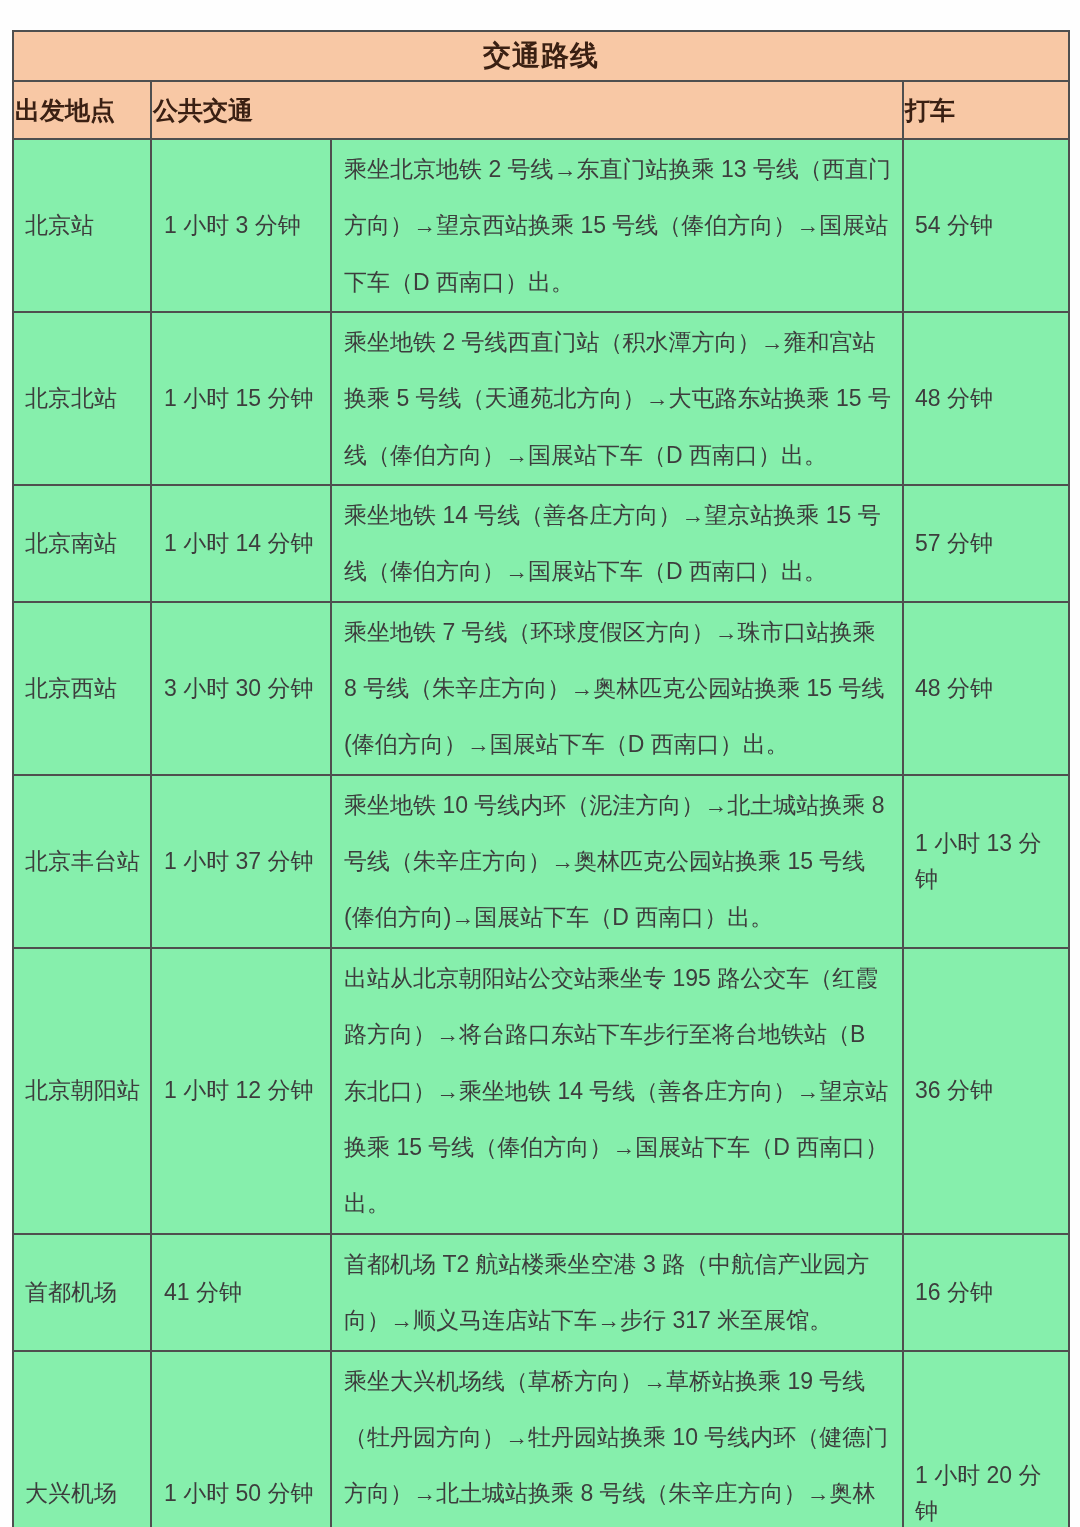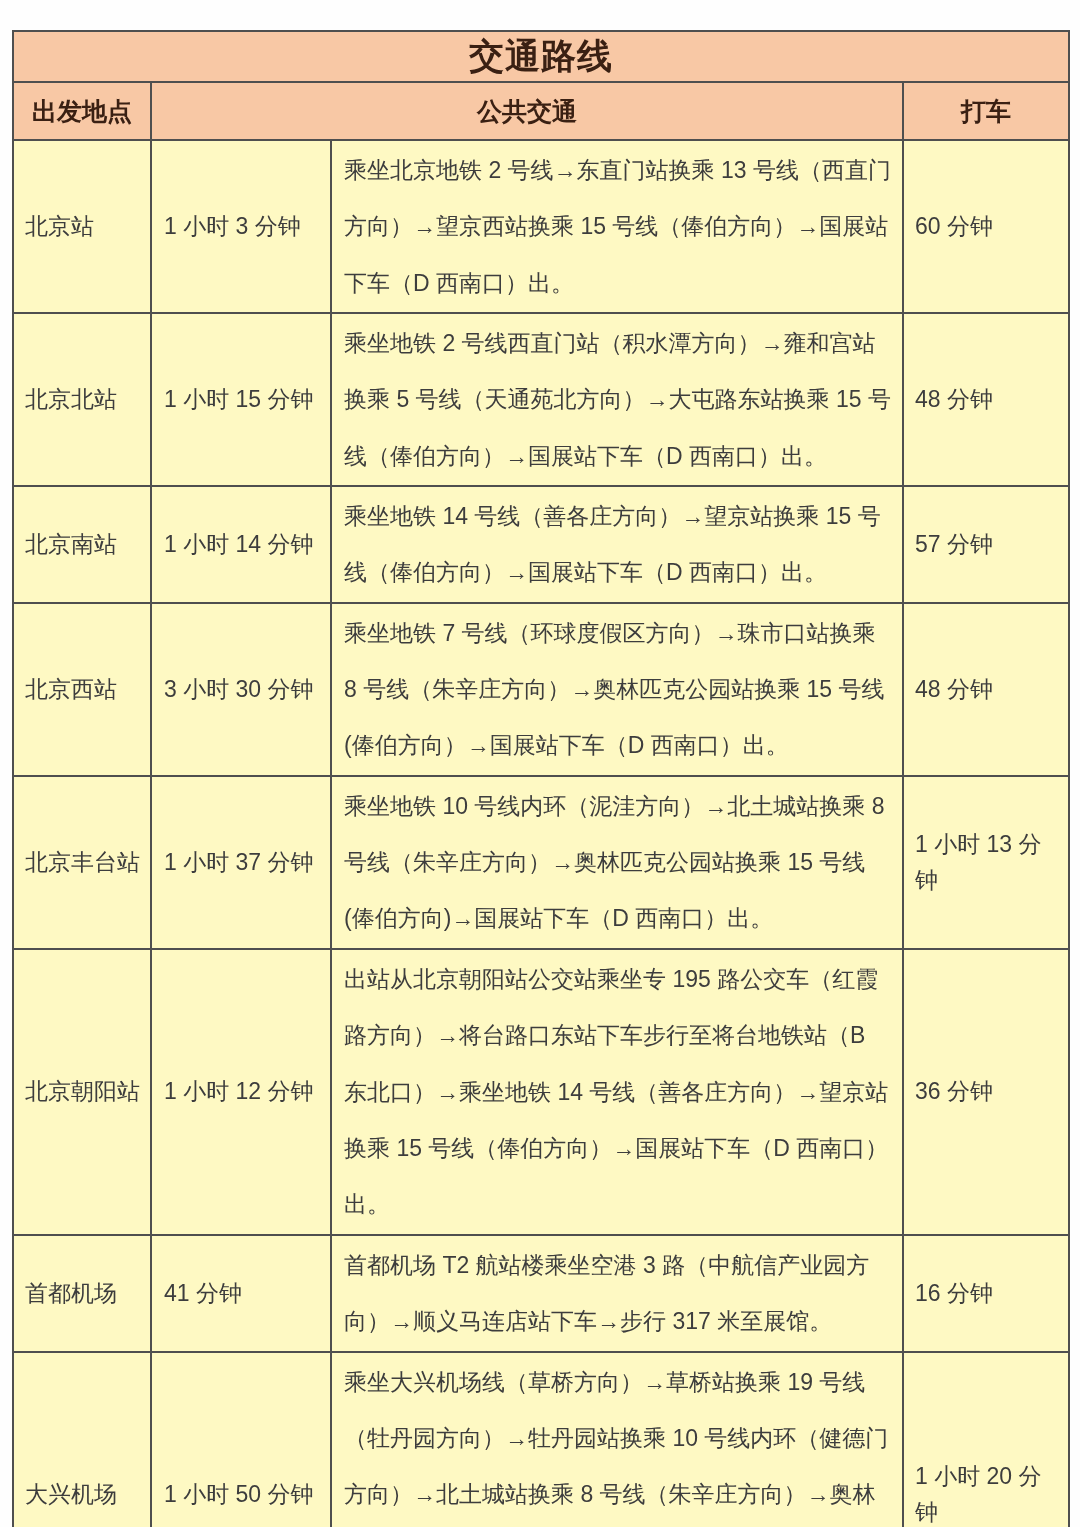--- a/index.html
+++ b/index.html
@@ -22,39 +22,39 @@
     table-layout: fixed;
   }
   .routes th, .routes td {
     border: 2px solid #4f4f4f;
     box-sizing: border-box;
   }
   .title-row th {
     height: 50px;
     background: #f8c8a5;
     color: #3a2013;
-    font-size: 35px;
+    font-size: 28px;
     font-weight: bold;
     text-align: center;
     letter-spacing: 1px;
   }
   .header-row th {
     height: 58px;
     background: #f8c8a5;
     color: #3a2013;
     font-size: 25px;
     font-weight: bold;
-    text-align: center;
+    text-align: left;
   }
   .routes td {
     font-size: 23px;
     color: #3d3d3d;
     vertical-align: middle;
     text-align: left;
-    background: #fef9c3;
+    background: #86efac;
   }
   td.departure-cell {
     padding-left: 11px;
   }
   td.duration-cell {
     padding-left: 12px;
     padding-right: 4px;
     margin-left: 21px;
   }
   td.route-cell {
@@ -86,21 +86,21 @@
     <tr class="header-row">
       <th>出发地点</th>
       <th colspan="2">公共交通</th>
       <th>打车</th>
     </tr>
 
     <tr style="height:172px">
       <td class="departure-cell">北京站</td>
       <td class="duration-cell">1 小时 3 分钟</td>
       <td class="route-cell">乘坐北京地铁 2 号线→东直门站换乘 13 号线（西直门方向）→望京西站换乘 15 号线（俸伯方向）→国展站下车（D 西南口）出。</td>
-      <td class="taxi-cell">60 分钟</td>
+      <td class="taxi-cell">54 分钟</td>
     </tr>
 
     <tr style="height:170px">
       <td class="departure-cell">北京北站</td>
       <td class="duration-cell">1 小时 15 分钟</td>
       <td class="route-cell">乘坐地铁 2 号线西直门站（积水潭方向）→雍和宫站换乘 5 号线（天通苑北方向）→大屯路东站换乘 15 号线（俸伯方向）→国展站下车（D 西南口）出。</td>
       <td class="taxi-cell">48 分钟</td>
     </tr>
 
     <tr style="height:113px">

